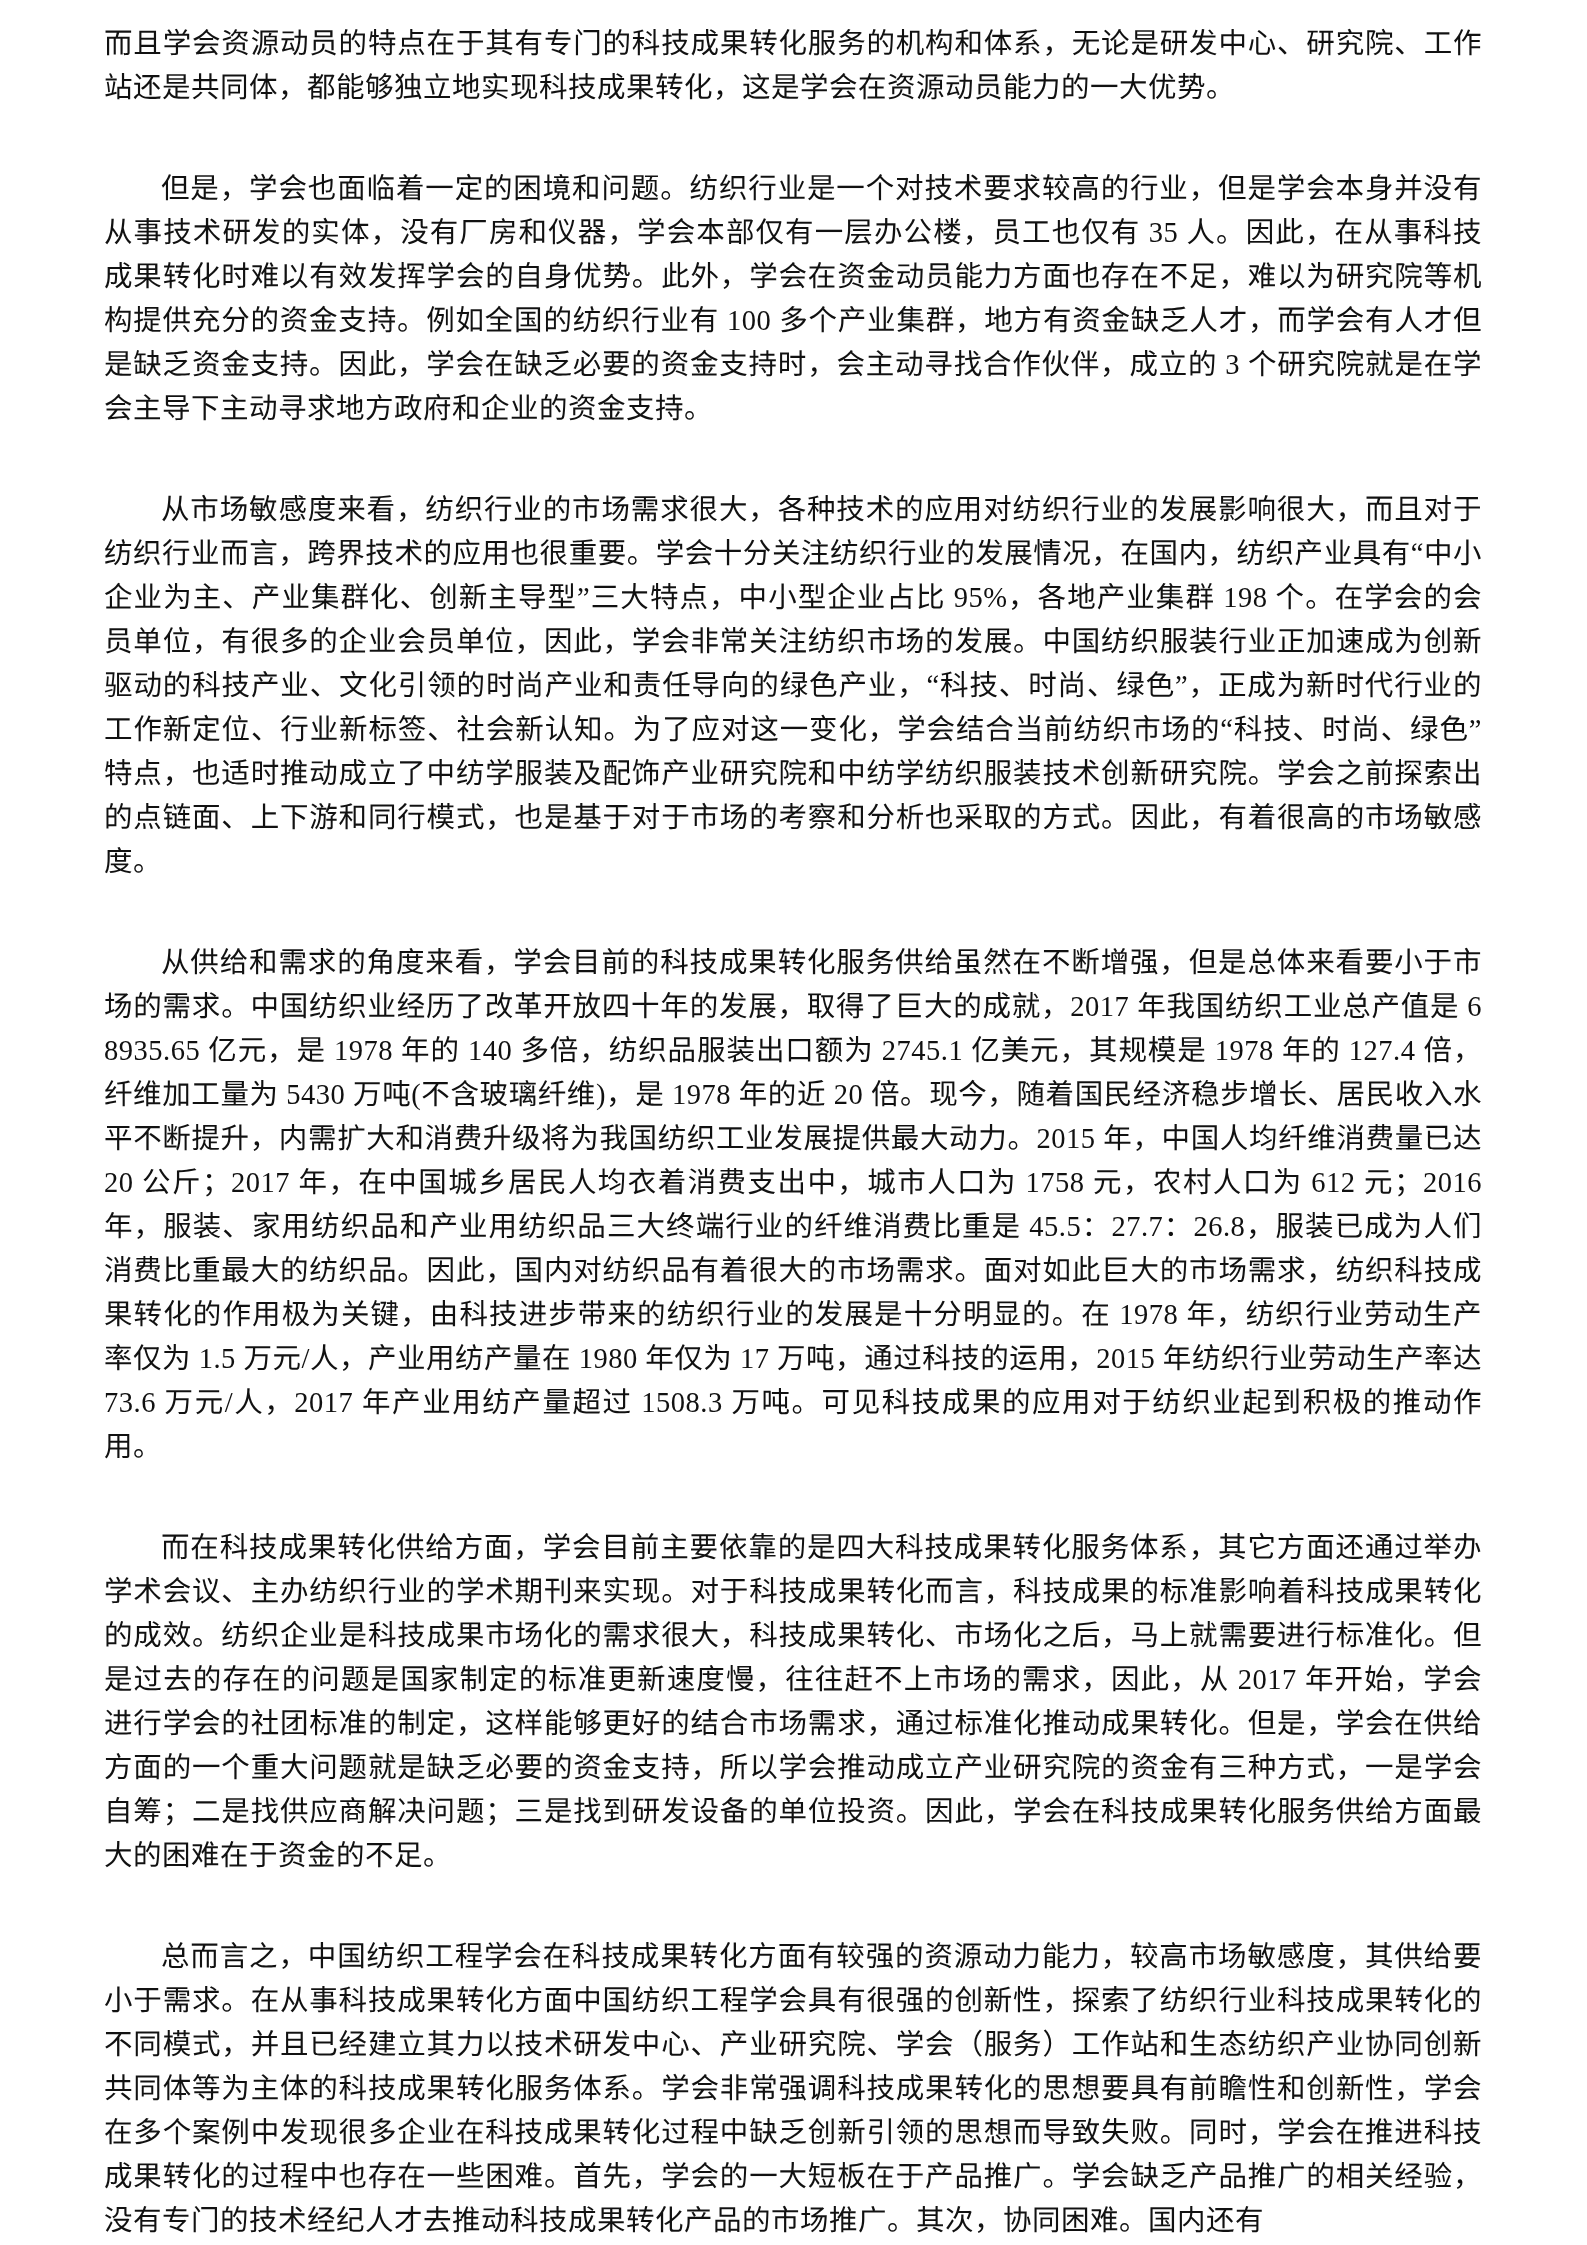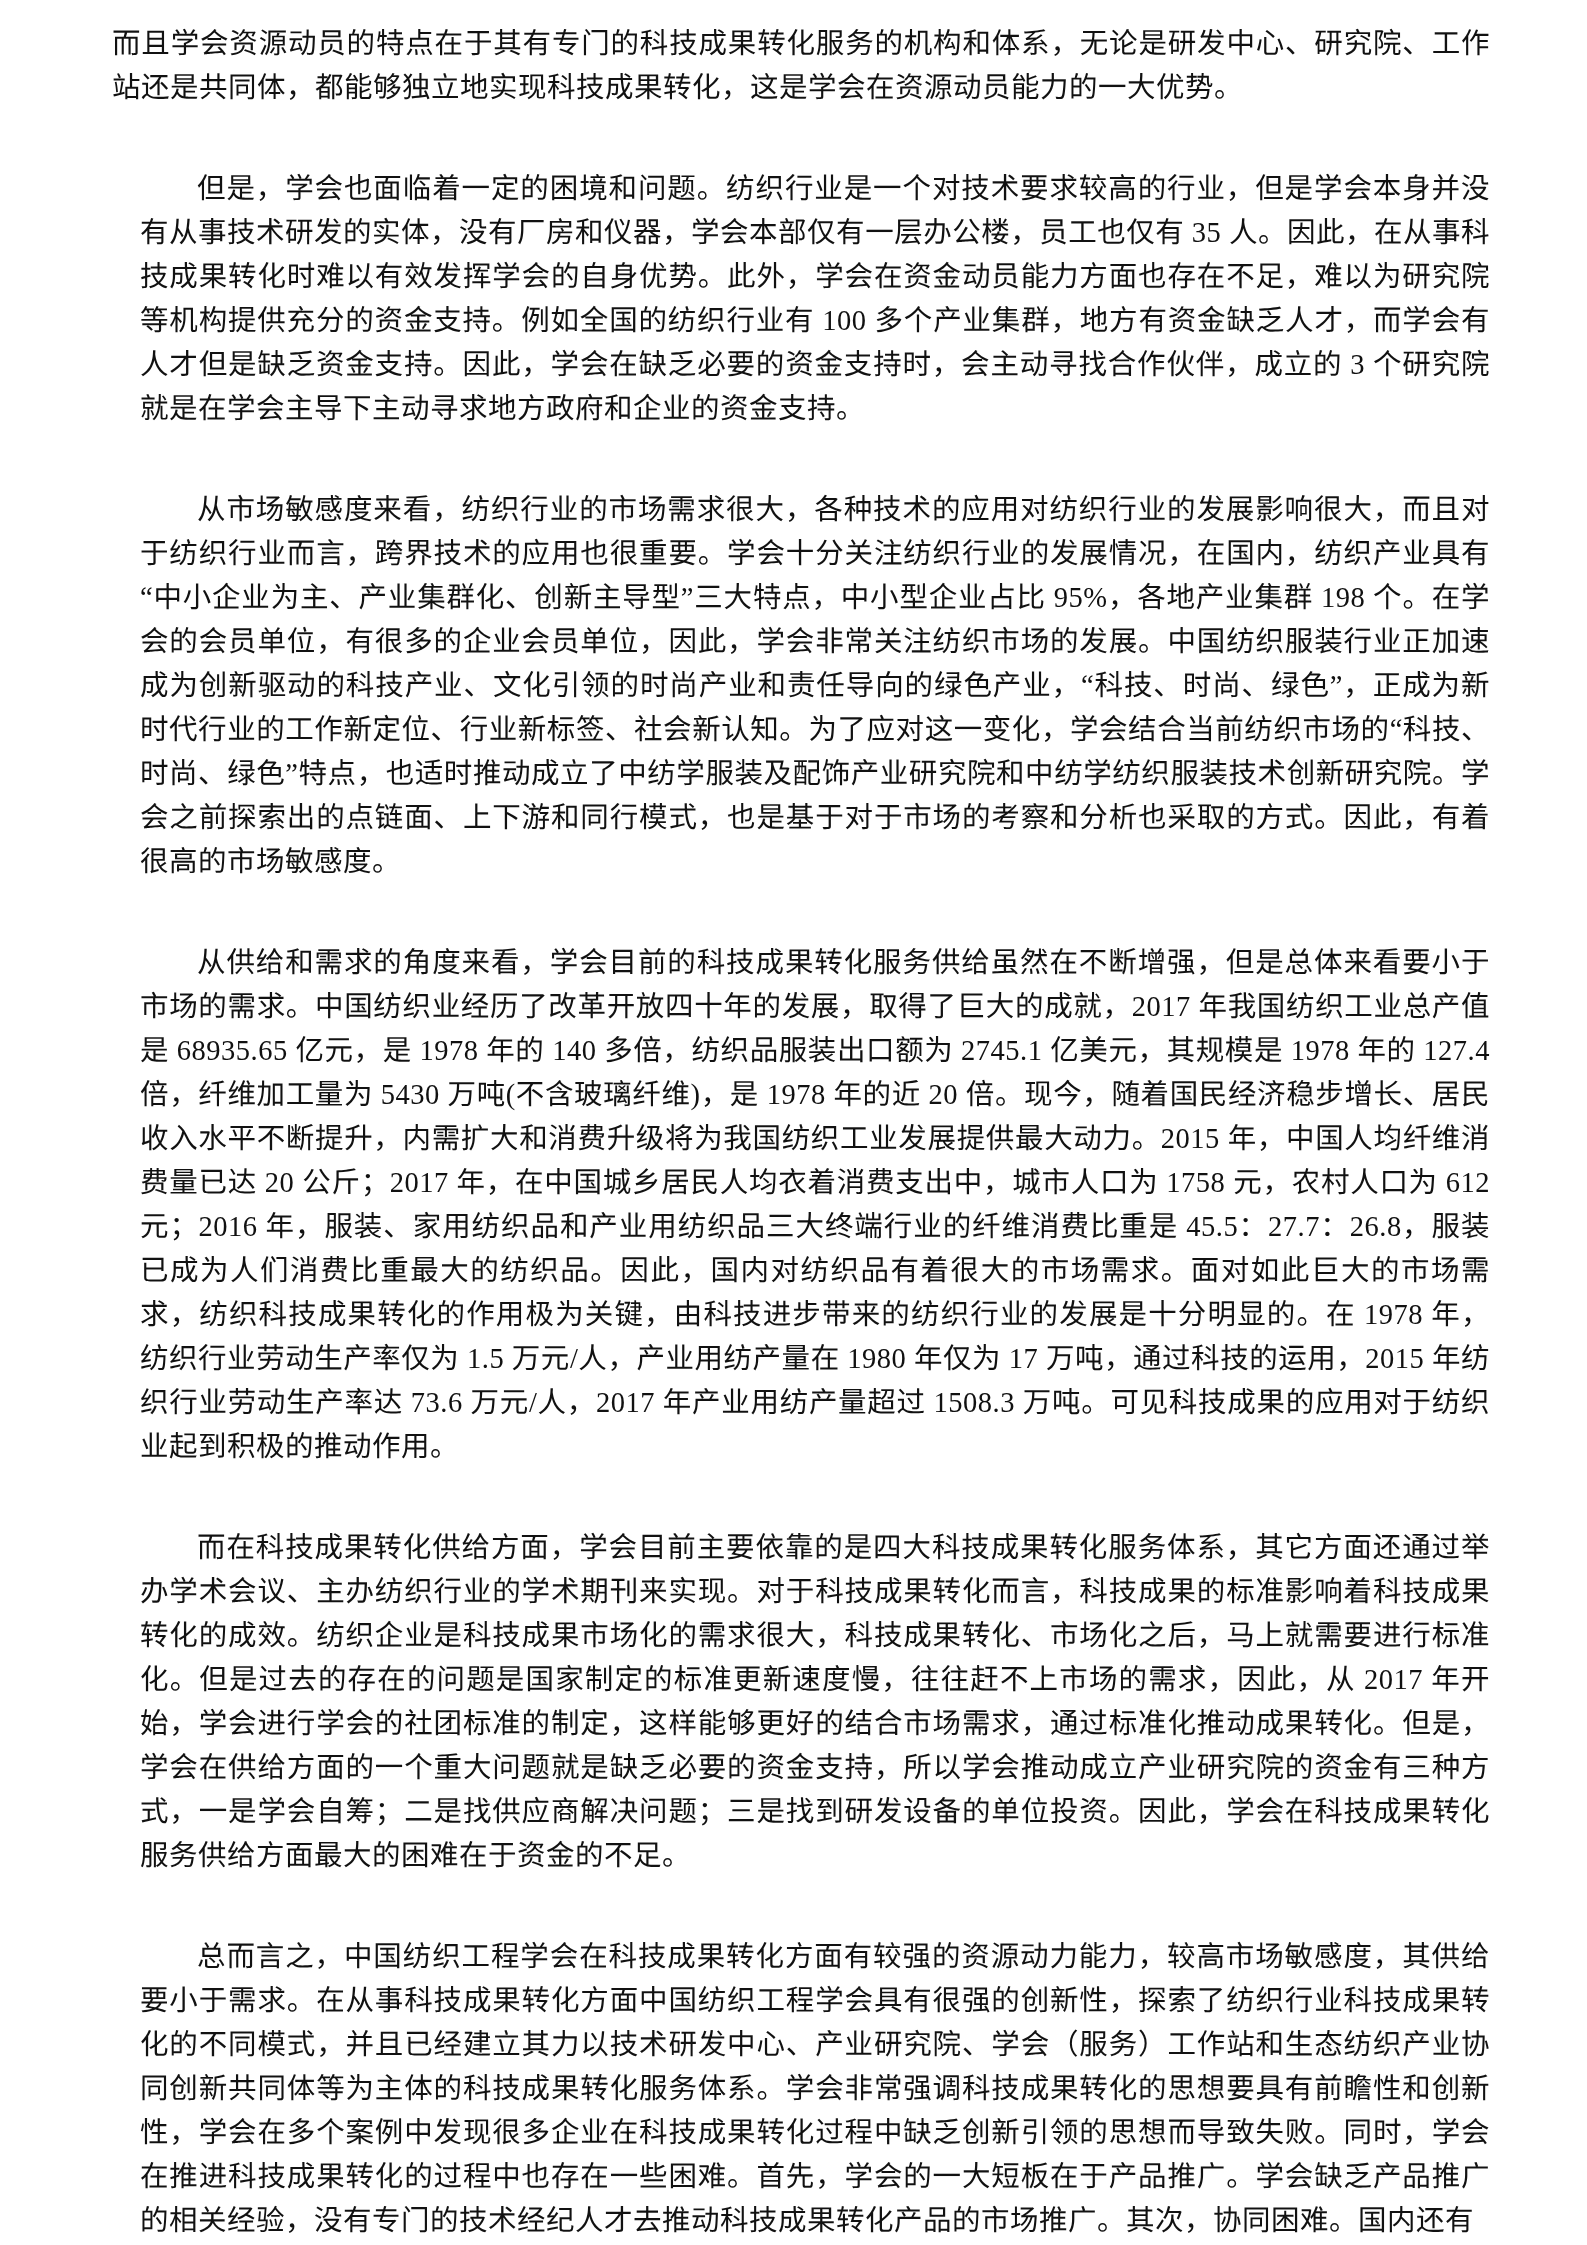--- a/index.html
+++ b/index.html
@@ -11,37 +11,36 @@
     width: 1587px;
     height: 2245px;
     position: relative;
     overflow: hidden;
     font-family: "Liberation Serif", "DejaVu Serif", serif;
     color: #111111;
   }
   .page {
     position: absolute;
     top: 22px;
-    left: 112px;
+    left: 104px;
     width: 1378px;
   }
   .para {
     margin: 0;
     padding: 0;
     font-size: 28.5px;
     line-height: 44px;
     text-align: justify;
     text-justify: inter-ideograph;
     letter-spacing: 0.5px;
     word-break: break-all;
     color: #111111;
   }
   .para + .para {
     margin-top: 57px;
-    margin-left: 28px;
   }
   .para.indent {
     text-indent: 2em;
   }
 </style>
 </head>
 <body>
 
 <div class="page">
   <p class="para">而且学会资源动员的特点在于其有专门的科技成果转化服务的机构和体系，无论是研发中心、研究院、工作站还是共同体，都能够独立地实现科技成果转化，这是学会在资源动员能力的一大优势。</p>

